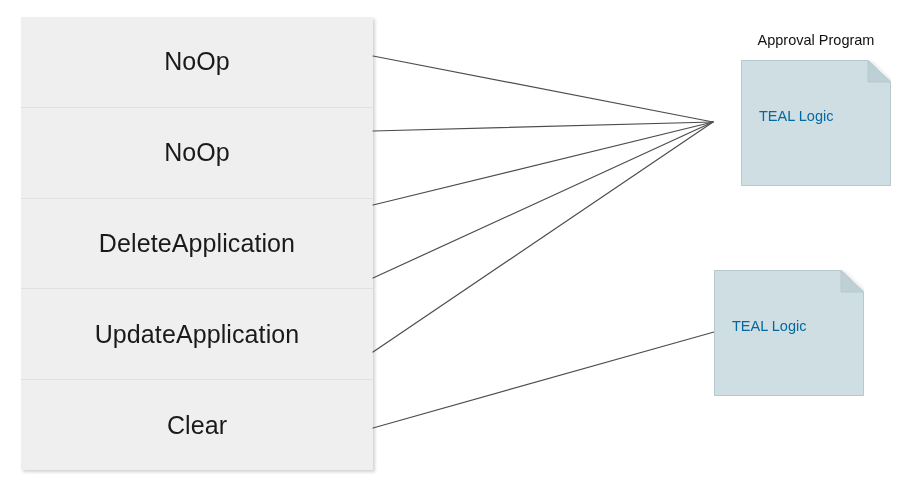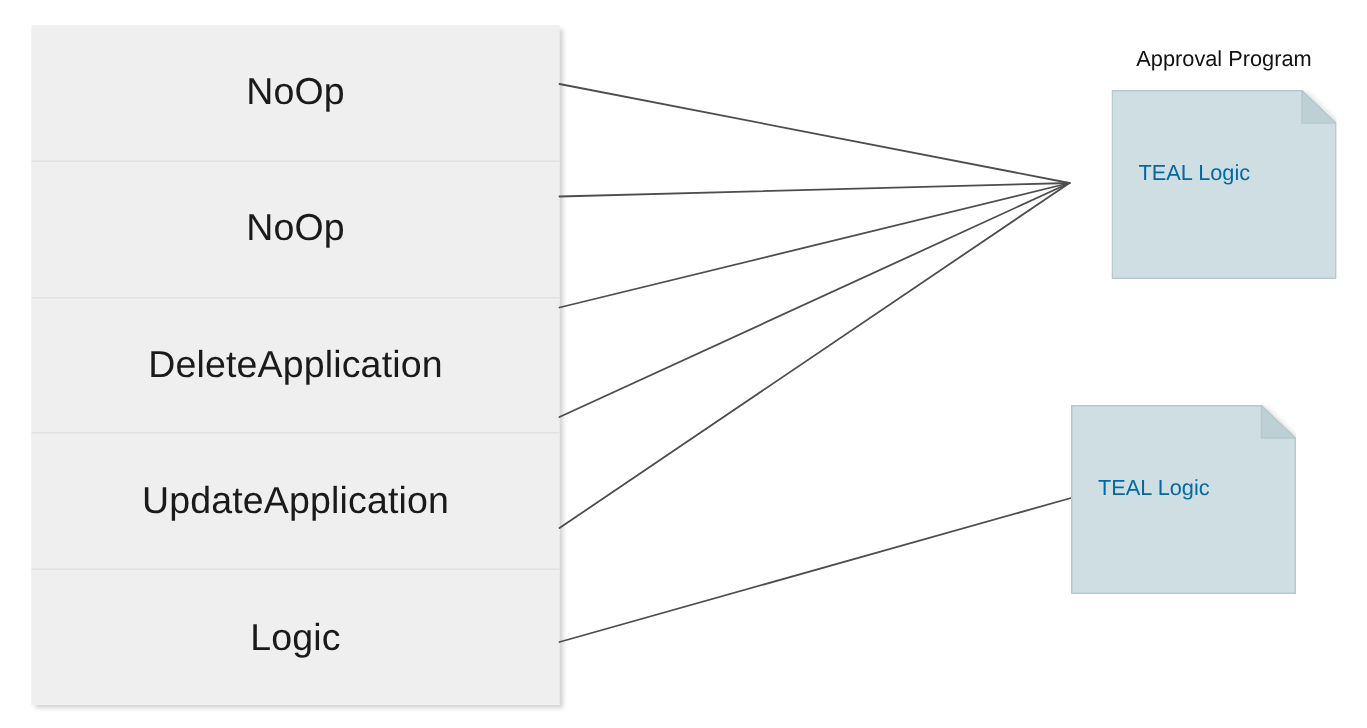--- a/index.html
+++ b/index.html
@@ -124,21 +124,21 @@
     <div class="oncomplete-row">
       <span class="row-label">NoOp</span>
     </div>
     <div class="oncomplete-row">
       <span class="row-label">DeleteApplication</span>
     </div>
     <div class="oncomplete-row">
       <span class="row-label">UpdateApplication</span>
     </div>
     <div class="oncomplete-row">
-      <span class="row-label">Logic</span>
+      <span class="row-label">Clear</span>
     </div>
   </div>
 
   <svg id="connectors" viewBox="0 0 911 485" width="911" height="485" xmlns="http://www.w3.org/2000/svg">
       <line x1="373" y1="56" x2="713" y2="122" stroke="#4d4d4d" stroke-width="1.2" stroke-linecap="round"></line>
       <line x1="373" y1="131" x2="713" y2="122" stroke="#4d4d4d" stroke-width="1.2" stroke-linecap="round"></line>
       <line x1="373" y1="205" x2="713" y2="122" stroke="#4d4d4d" stroke-width="1.2" stroke-linecap="round"></line>
       <line x1="373" y1="278" x2="713" y2="122" stroke="#4d4d4d" stroke-width="1.2" stroke-linecap="round"></line>
       <line x1="373" y1="352" x2="713" y2="122" stroke="#4d4d4d" stroke-width="1.2" stroke-linecap="round"></line>
       <line x1="373" y1="428" x2="714" y2="332" stroke="#4d4d4d" stroke-width="1.2" stroke-linecap="round"></line>

